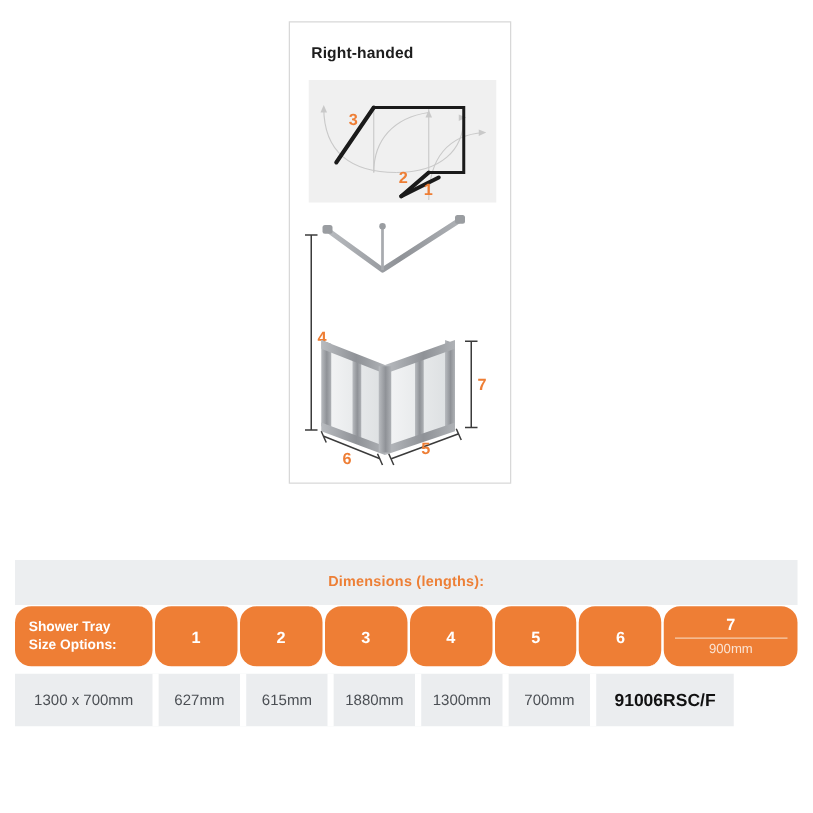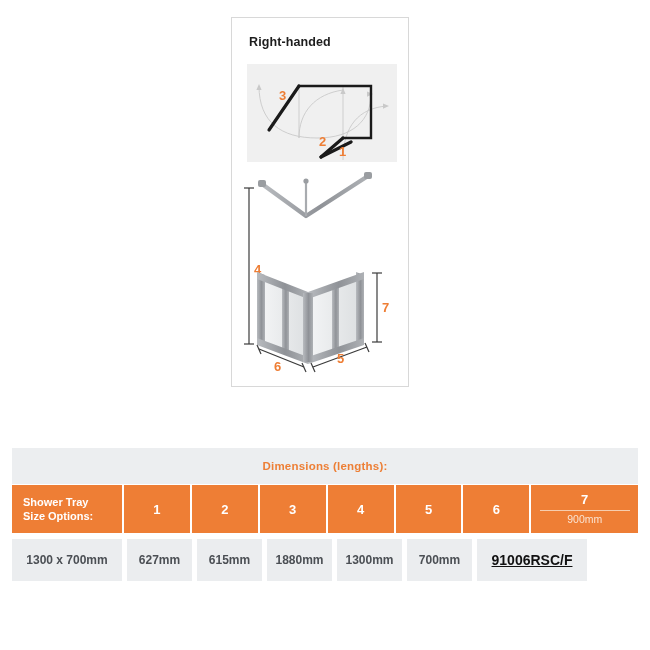--- a/index.html
+++ b/index.html
@@ -40,41 +40,40 @@
   #dim-band-label{
     color:#ed7f36;font-size:11.5px;font-weight:bold;letter-spacing:.2px;
   }
   .table-row{display:flex;}
   #header-row{margin-top:1px;height:48px;}
   #data-row{margin-top:6px;height:42px;}
 
   .cell{box-sizing:border-box;display:flex;align-items:center;justify-content:center;text-align:center;}
   .hcell{
     background:#ee7e35;color:#ffffff;border-right:2px solid #ffffff;
-    font-size:12.5px;font-weight:bold;
+    font-size:12.5px;font-weight:bold;border-radius:13px;
   }
   .hcell:last-child{border-right:none;}
   .hcell-label{
     justify-content:flex-start;padding-left:11px;text-align:left;
     font-size:11px;line-height:14px;
   }
   .hcell-num{font-size:13px;}
   .hcell-seven{flex-direction:column;justify-content:center;gap:0;}
   .seven-top{font-size:13px;font-weight:bold;line-height:15px;}
   .seven-rule{width:84%;height:1px;background:#f6cdae;margin:3px 0 2px 0;}
   .seven-sub{font-size:10.5px;font-weight:normal;color:#fae3d2;line-height:13px;}
 
   .dcell{
     background:#ebedef;color:#4b4f54;border-right:5px solid #ffffff;
     font-size:12px;
-    font-weight:bold;
   }
   .dcell:last-child{border-right:none;}
   .dcell-label{font-size:12px;}
-  .dcell-code{font-size:14px;font-weight:bold;color:#111111;overflow:hidden;white-space:nowrap;text-decoration:underline;}
+  .dcell-code{font-size:14px;font-weight:bold;color:#111111;overflow:hidden;white-space:nowrap;}
 
   .w-opt{width:115px;}
   .w-num{width:70px;}
   .w-seven{width:110px;}
 </style>
 </head>
 <body>
 
 <div id="illustration-panel">
 

